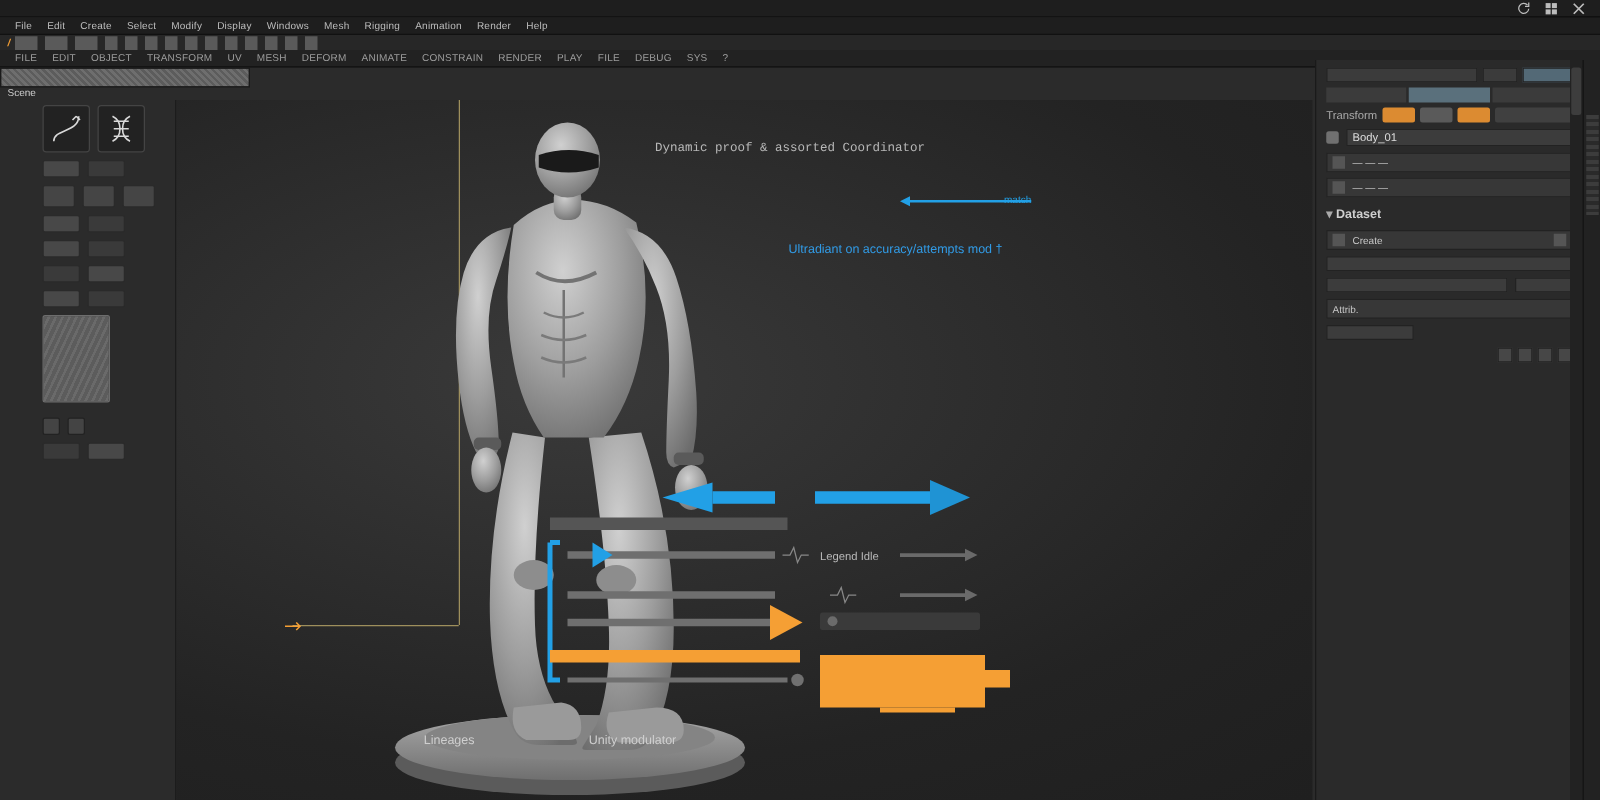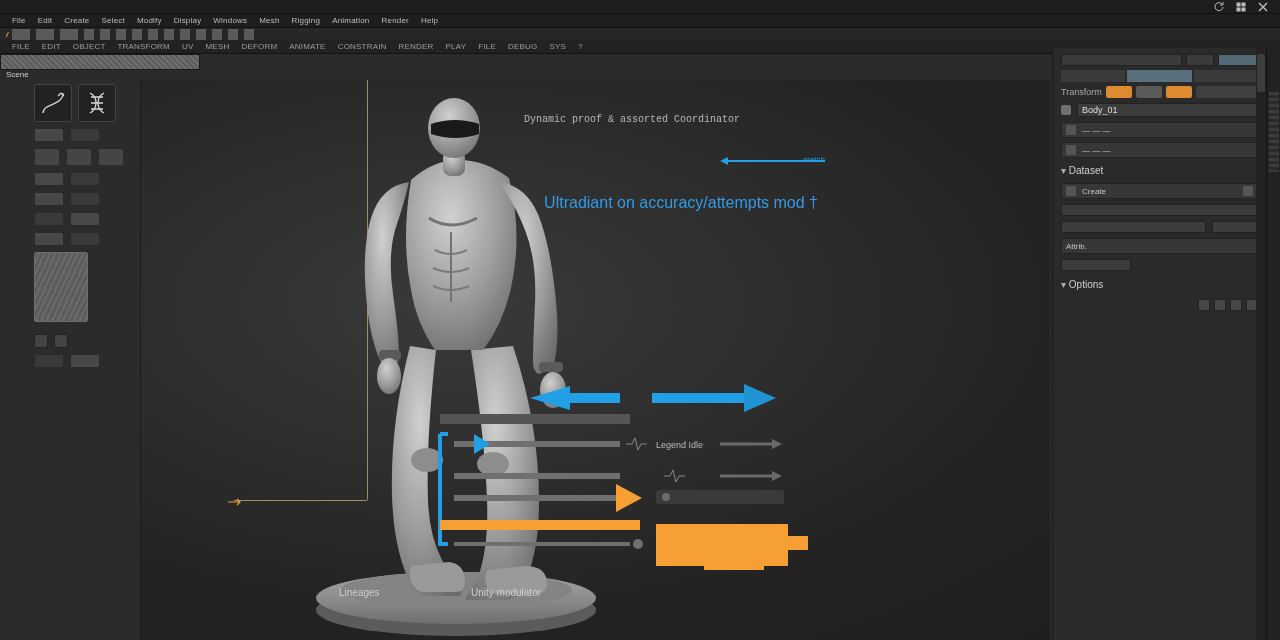--- a/index.html
+++ b/index.html
@@ -54,21 +54,21 @@
   .guide-cap { position:absolute; left:87px; top:412px; width:12px; height:8px; }
   .guide-cap svg{stroke:#f59f34; stroke-width:1.2; fill:none;}
 
   
   .base-label-l, .base-label-r { position:absolute; bottom:42px; font-size:10px; color:#cfcfcf; }
   .base-label-l { left:198px; }
   .base-label-r { left:330px; }
 
   
   .anno1 { position:absolute; right:310px; top:34px; color:#b8b8b8; font-size:10px;font-family:Liberation Mono, monospace; }
-  .anno-link { position:absolute; right:232px; top:114px; color:#319be6; font-size:16px; }
+  .anno-link { position:absolute; right:248px; top:114px; color:#319be6; font-size:10px; }
   .anno-arrow { position:absolute; right:225px; top:80px; height:2px; width:100px;
     background:#22a0e6; }
   .anno-arrow::before{ content:""; position:absolute; left:-9px; top:-3px;
     border:4px solid transparent; border-right:8px solid #22a0e6; }
   .anno-side { position:absolute; right:225px; top:75px; font-size:8px; color:#22a0e6; }
 
   
   .seq { position:absolute; right:230px; bottom:40px; width:400px; }
 
   
@@ -96,21 +96,21 @@
   .chips-row .chip.long{ flex:1; background:#404040; }
 
   .field-row{ display:flex; align-items:center; gap:6px; margin:5px 0; }
   .field-row .swatch{ width:10px; height:10px; border-radius:2px; background:#707070; }
   .field-row .ctrl{ flex:1; height:14px; background:#3c3c3c; border:1px solid #222;
     display:flex; align-items:center; padding:0 4px; color:#ddd; }
 
   .strip{ height:16px; background:#373737; margin:4px 0; border:1px solid #222;
     display:flex; align-items:center; padding:0 4px; gap:6px; font-size:8px;}
   .strip .b{ width:10px; height:10px; background:#555;}
-  .sect-h { cursor:default; padding:3px 0; color:#cfcfcf; font-size:10px; }
+  .sect-h { cursor:default; padding:3px 0; color:#cfcfcf; font-size:10px;font-weight:bold; }
   .sect-h::before{ content:"▾ "; color:#aaa; }
   .glyph-row{ display:flex; gap:4px; justify-content:flex-end; margin:6px 0 2px 0; }
   .glyph-row .g{ width:12px; height:12px; background:#474747; border:1px solid #222; }
 
   
   svg { overflow:visible; }
 </style>
 </head>
 <body>
 
@@ -414,21 +414,20 @@
       <div class="ctrl" style="height:12px; flex:2"></div>
       <div class="ctrl" style="height:12px; width:46px; flex:none"></div>
     </div>
     <div class="strip">
       <span>Attrib.</span>
       </div>
     <div class="field-row">
       <div class="ctrl" style="height:12px; width:70px; flex:none"></div>
     </div>
 
-    <div class="sect-h">Options</div>
     <div class="glyph-row">
       <div class="g"></div>
       <div class="g"></div>
       <div class="g"></div>
       <div class="g"></div>
     </div>
   </div>
 </div>
 <div class="right-edge">
   <div class="stripe"></div>

